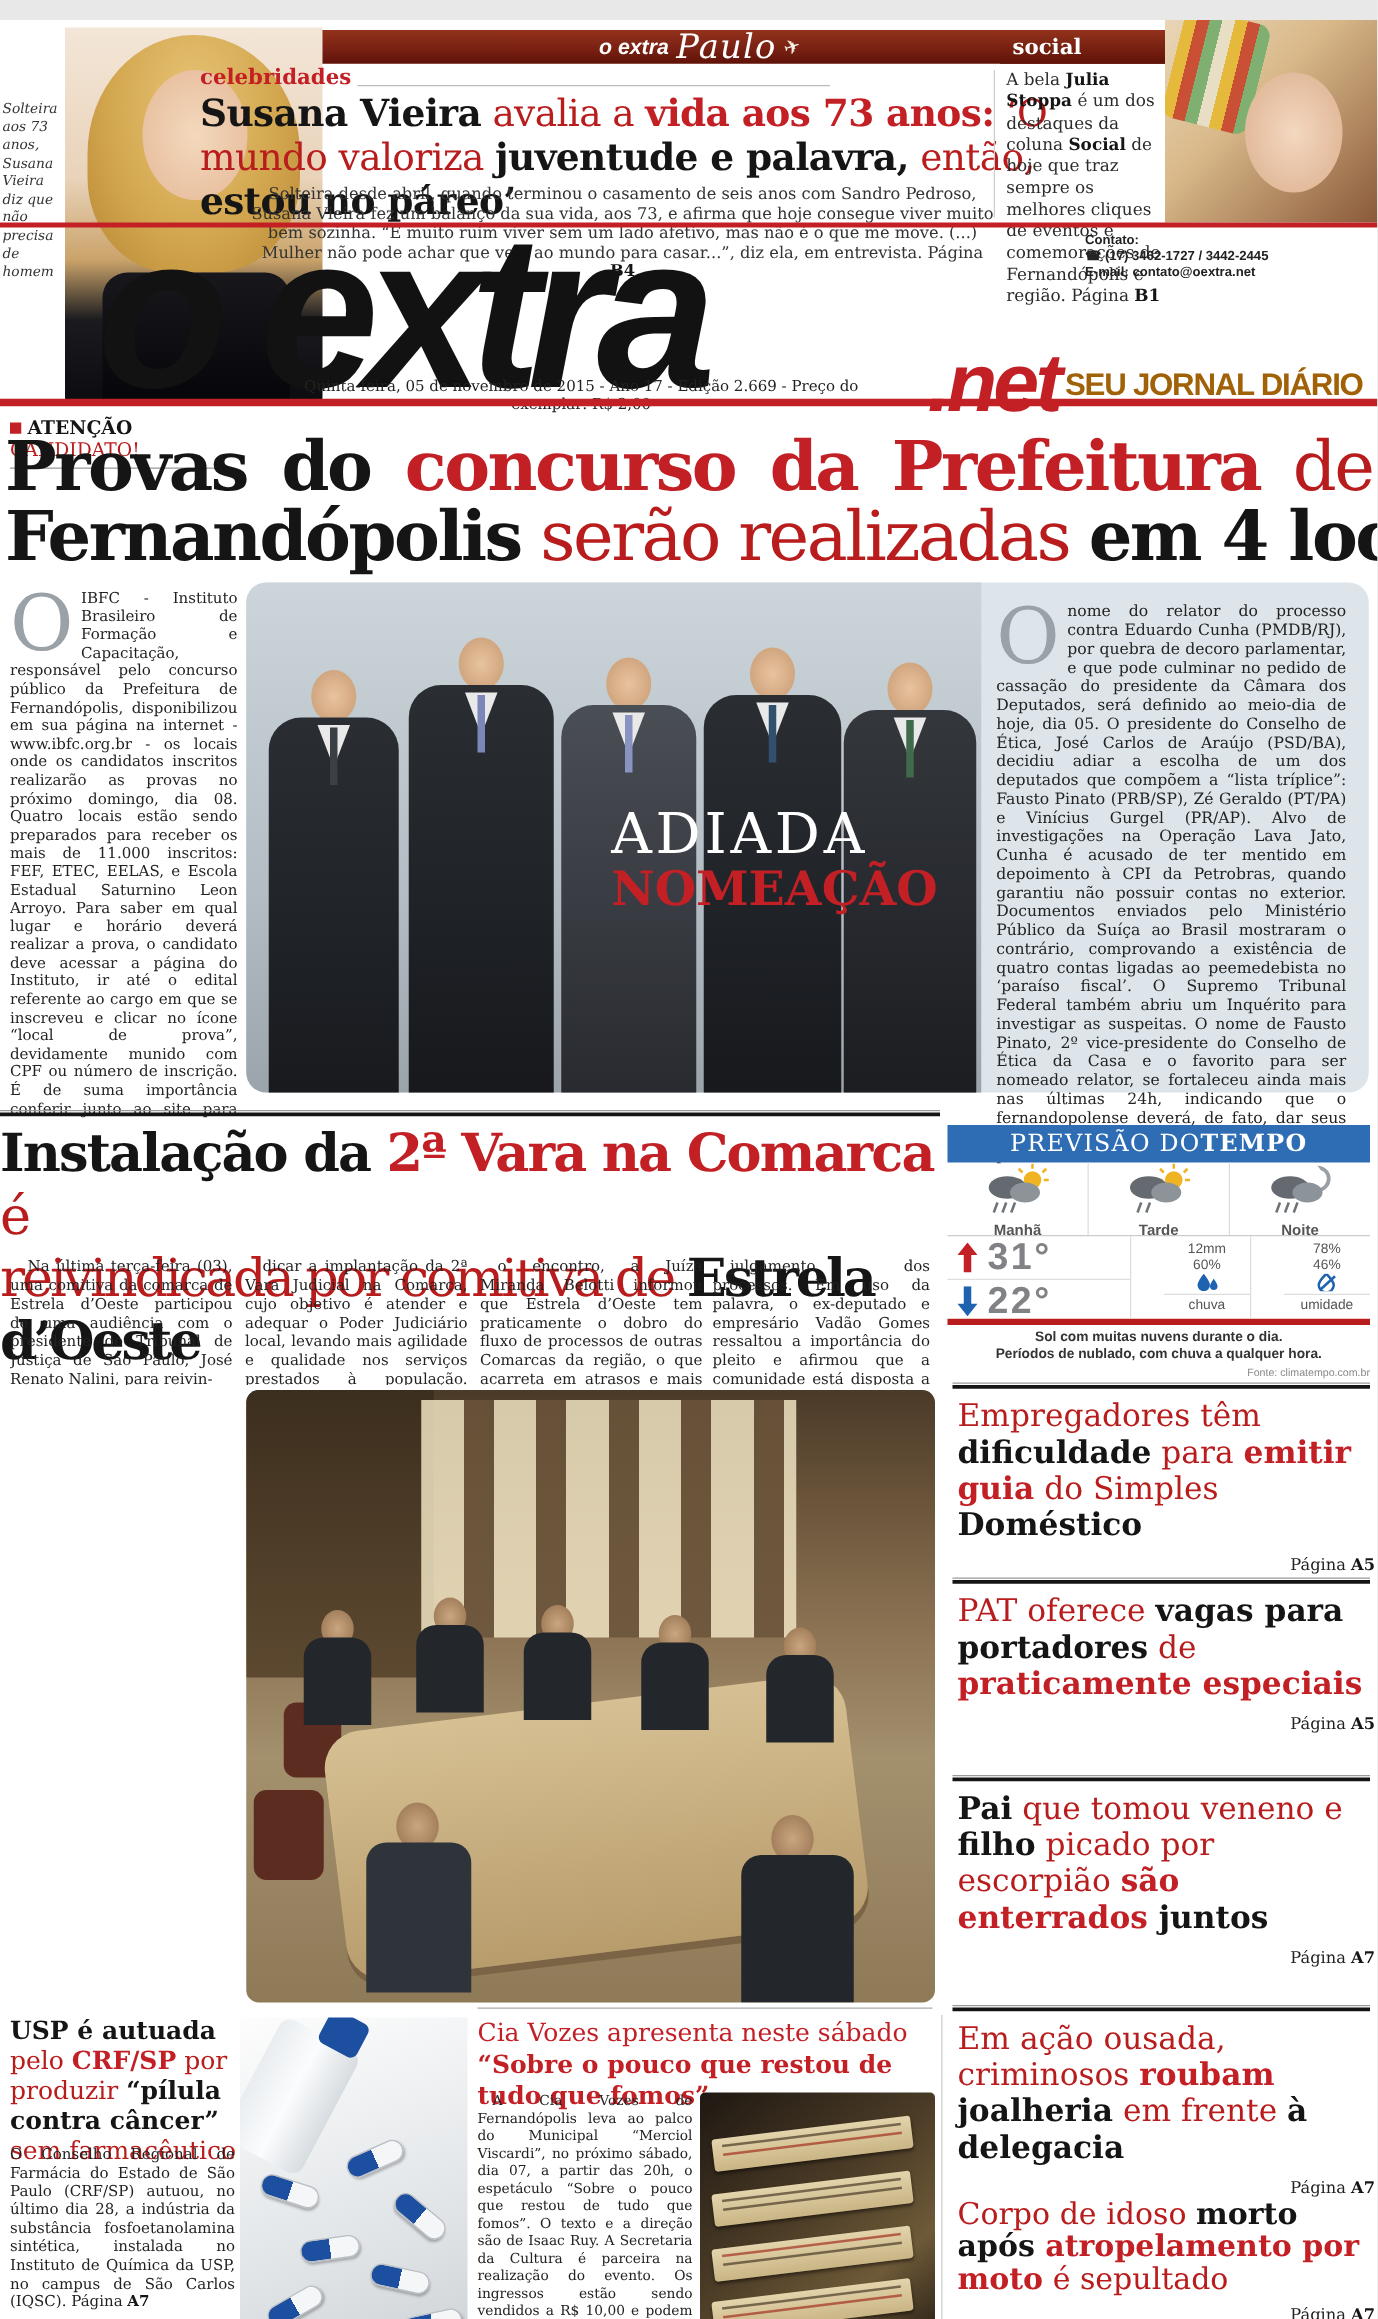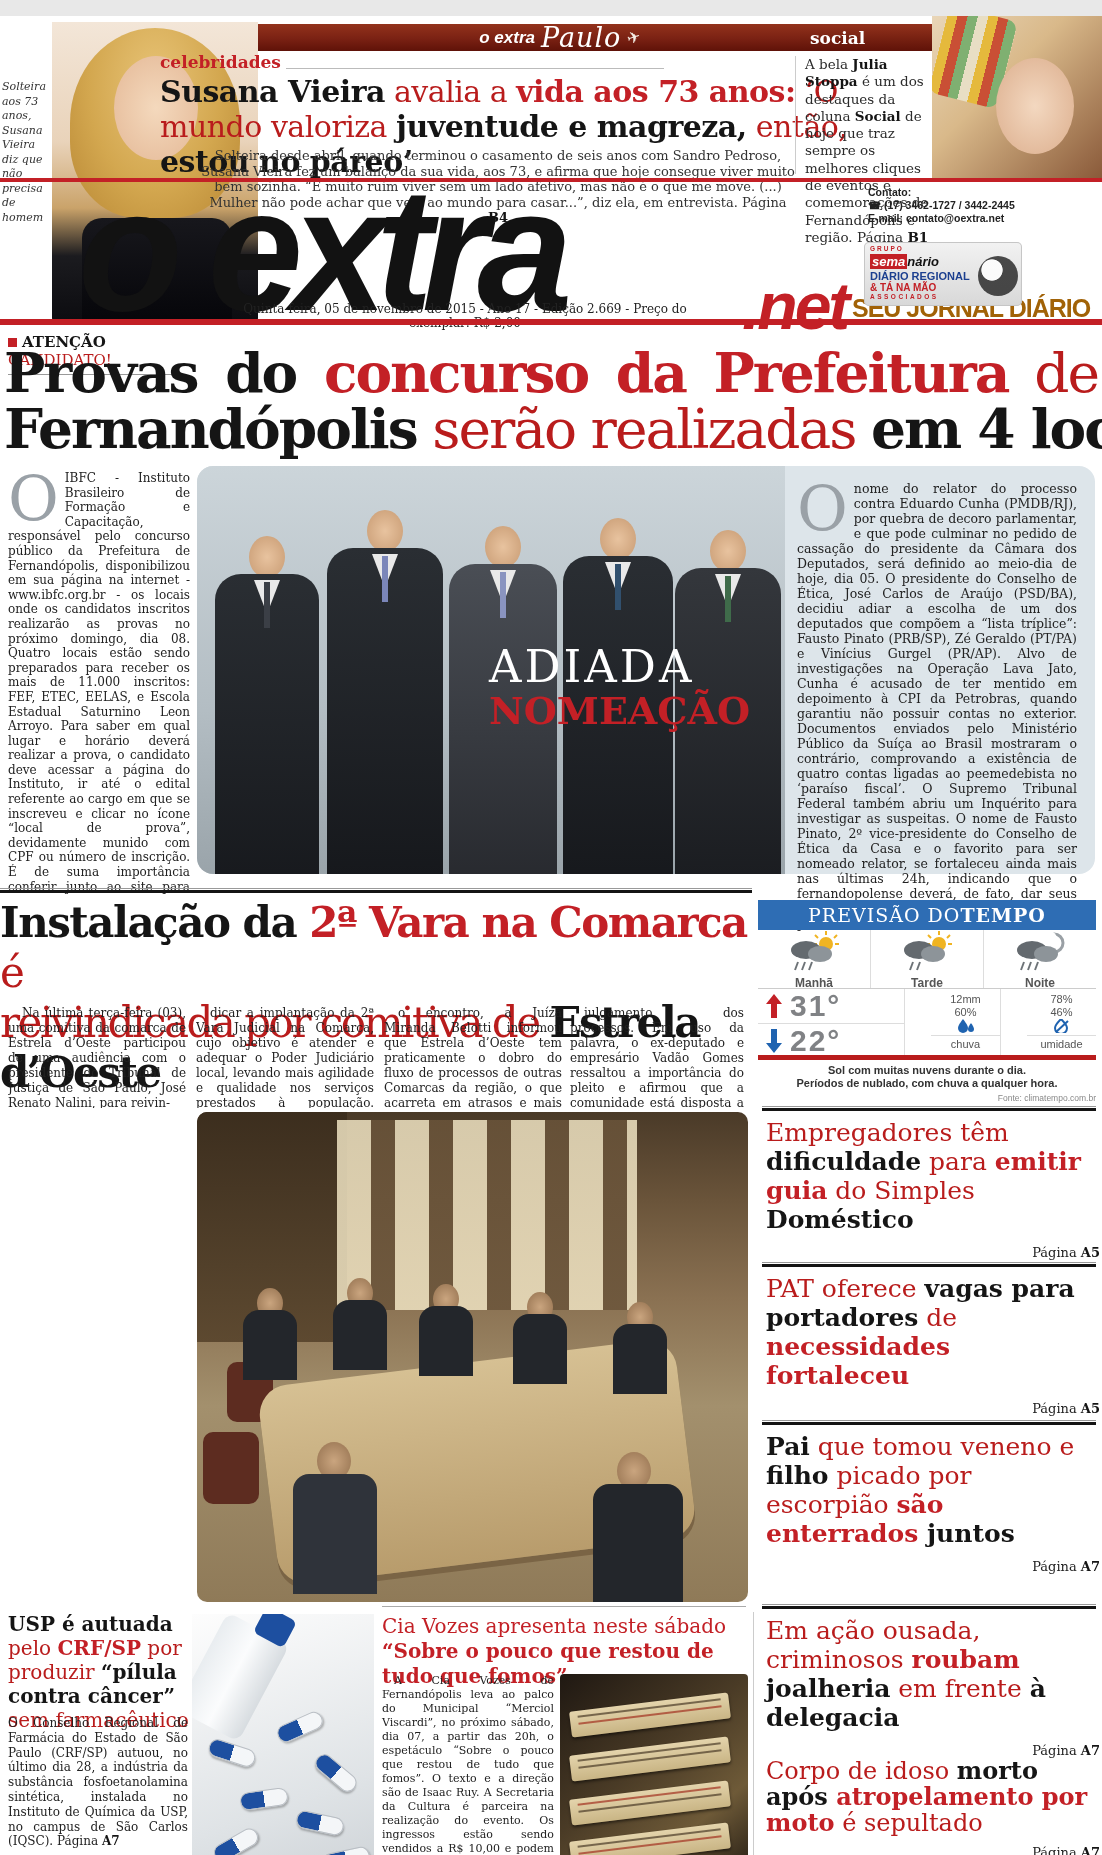--- a/index.html
+++ b/index.html
@@ -183,21 +183,21 @@
   <div class="abs photo susana">
     <div class="s-hair"></div>
     <div class="s-face"></div>
     <div class="s-dress"></div>
   </div>
 
   <div class="abs celebs-kicker">celebridades</div>
   <div class="abs celebs-underline"></div>
 
   <div class="abs celebs-headline">
-    <span class="b">Susana Vieira</span><span class="lt"> avalia a </span><span class="r">vida aos 73 anos:</span><span class="lt"> ‘O mundo valoriza </span><span class="b">juventude e magreza,</span><span class="lt"> então, </span><span class="b">estou no páreo’</span>
+    <span class="b">Susana Vieira</span><span class="lt"> avalia a </span><span class="r">vida aos 73 anos:</span><span class="lt"> ‘O mundo valoriza </span><span class="b">juventude e palavra,</span><span class="lt"> então, </span><span class="b">estou no páreo’</span>
   </div>
 
   <div class="abs celebs-deck">
     <span>Solteira desde abril, quando terminou o casamento de seis anos com Sandro Pedroso, Susana Vieira fez um balanço da sua vida, aos 73, e afirma que hoje consegue viver muito bem sozinha. “É muito ruim viver sem um lado afetivo, mas não é o que me move. (...) Mulher não pode achar que veio ao mundo para casar...”, diz ela, em entrevista.  Página </span><span class="pg">B4</span>
   </div>
 
   <div class="abs vline-social"></div>
 
   <div class="abs social-box">
     <span>A bela </span><span class="b">Julia Stoppa</span><span> é um dos destaques da coluna </span><span class="b">Social</span><span> de hoje que traz sempre os melhores cliques de eventos e comemorações de Fernandópolis e região. Página </span><span class="pg">B1</span>
@@ -213,28 +213,20 @@
   <div class="abs brand">o extra</div>
   <div class="abs brand-net">.net</div>
   <div class="abs slogan">SEU JORNAL DIÁRIO</div>
 
   <div class="abs contact">
     <div>Contato:</div>
     <div>☎ (17) 3462-1727 / 3442-2445</div>
     <div>E-mail: contato@oextra.net</div>
   </div>
 
-  <div class="abs grouplogo">
-    <div class="gl1">GRUPO</div>
-    <div><span class="gl2a">sema</span><span class="gl2b">nário</span></div>
-    <div class="gl3">DIÁRIO REGIONAL</div>
-    <div class="gl4">&amp; TÁ NA MÃO</div>
-    <div class="gl5">ASSOCIADOS</div>
-    <div class="globe"></div>
-  </div>
 
   <div class="abs dateline">Quinta-feira, 05 de novembro de 2015  -  Ano 17  -  Edição 2.669  -  Preço do exemplar: R$ 2,00</div>
   <div class="abs rule-red-thick"></div>
 
   <div class="abs attn">
     <span class="sq"></span><span class="b">ATENÇÃO</span><span class="lt"> CANDIDATO!</span>
   </div>
 
   <div class="abs h1">
     <span class="hline"><span class="b">Provas do </span><span class="r">concurso da Prefeitura</span><span class="lt"> de</span></span>
@@ -431,21 +423,21 @@
   </div>
 
   <div class="abs div-heavy brief-rule" style="top:1090px;"></div>
   <div class="abs brief" style="top:1102px;">
     <span class="lt">Empregadores têm </span><span class="b">dificuldade</span><span class="lt"> para </span><span class="r">emitir guia</span><span class="lt"> do Simples </span><span class="b">Doméstico</span>
     <span class="pgline"><span>Página </span><span class="pg">A5</span></span>
   </div>
 
   <div class="abs div-heavy brief-rule" style="top:1246px;"></div>
   <div class="abs brief" style="top:1258px;">
-    <span class="lt">PAT oferece </span><span class="b">vagas para portadores</span><span class="lt"> de </span><span class="r">necessidades fortaleceu</span>
+    <span class="lt">PAT oferece </span><span class="b">vagas para portadores</span><span class="lt"> de </span><span class="r">praticamente especiais</span>
     <span class="pgline"><span>Página </span><span class="pg">A5</span></span>
   </div>
 
   <div class="abs div-heavy brief-rule" style="top:1404px;"></div>
   <div class="abs brief" style="top:1416px;">
     <span class="b">Pai</span><span class="lt"> que tomou veneno e </span><span class="b">filho</span><span class="lt"> picado por escorpião </span><span class="r">são enterrados</span><span class="b"> juntos</span>
     <span class="pgline"><span>Página </span><span class="pg">A7</span></span>
   </div>
 
   <div class="abs div-heavy brief-rule" style="top:1588px;"></div>

